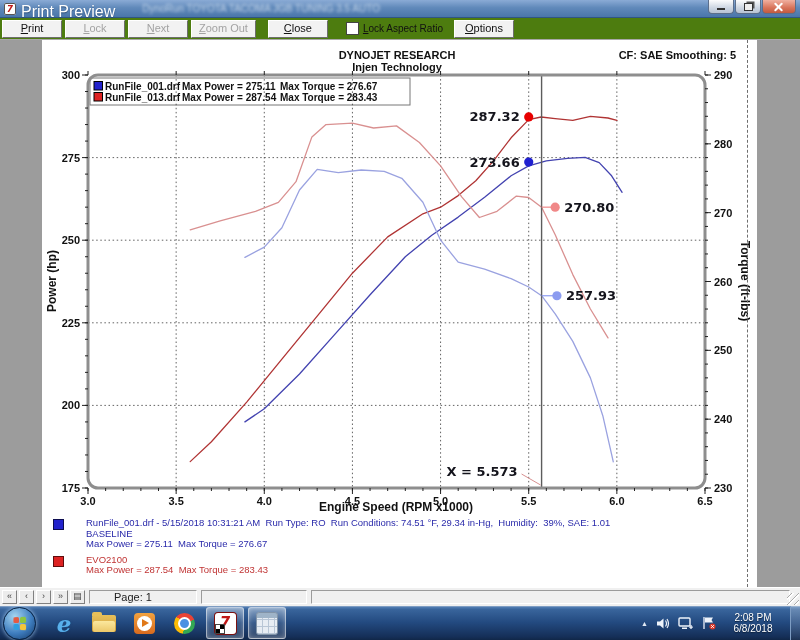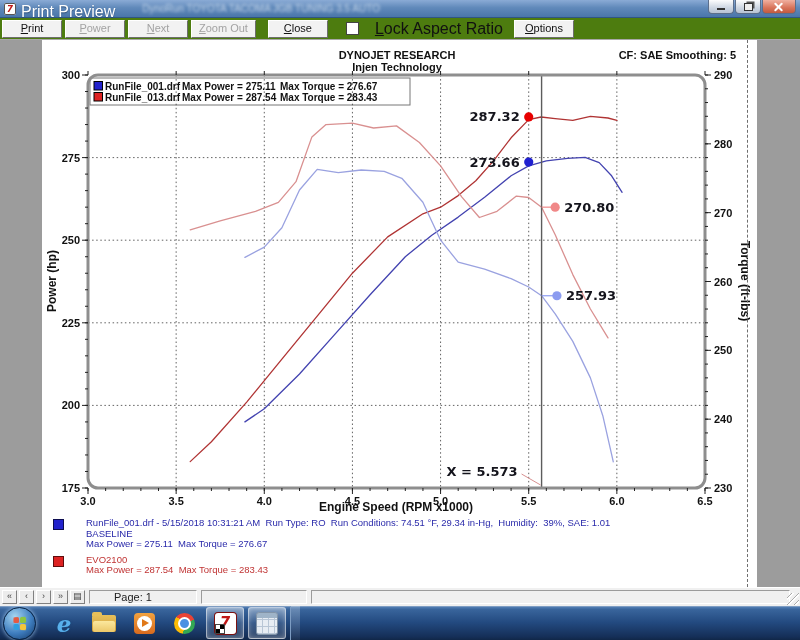--- a/index.html
+++ b/index.html
@@ -31,21 +31,21 @@
 
   
   .toolbar{height:21px;flex:0 0 21px;background:#4d7c0f;border-bottom:1px solid #a8a8a8;
     display:flex;align-items:center;padding:0 2px;gap:3px;}
   .tbtn{height:16px;min-width:44px;padding:0 7px;font-size:11px;line-height:15px;text-align:center;
     background:#f2f2f2;border:1px solid;border-color:#ffffff #6d6d6d #6d6d6d #ffffff;color:#111;}
   .tbtn::first-letter{text-decoration:underline;}
   .tbtn.disabled{color:#a3a3a3;}
   .gap8{width:6px;} .gap12{width:10px;}
   .cb{width:11px;height:11px;background:#fff;border:1px solid #444;display:inline-block;}
-  .cb-label{font-size:16px;margin-left:16px;color:#111;}
+  .cb-label{font-size:10px;margin-left:4px;color:#111;}
   .cb-label::first-letter{text-decoration:underline;}
   .cb-wrap{display:flex;align-items:center;margin:0 8px 0 2px;}
 
   
   .preview{flex:1 1 auto;position:relative;background:#9c9c9c;overflow:hidden;}
   .page{position:absolute;left:42px;top:0;bottom:0;width:715px;background:#fff;}
   .page-margin-line{position:absolute;left:705px;top:0;bottom:0;border-left:1px dashed #6f6f6f;}
   .page svg{position:absolute;left:0;top:0;}
 
   
@@ -141,21 +141,21 @@
     <span class="ghost">DynoRun TOYOTA TACOMA JGB TUNING 3.5 AUTO</span>
     <div class="winbtns">
       <div class="winbtn wb-min"></div>
       <div class="winbtn wb-max"></div>
       <div class="winbtn wb-close"></div>
     </div>
   </div>
 
   <div class="toolbar">
     <div class="tbtn">Print</div>
-    <div class="tbtn disabled">Power</div>
+    <div class="tbtn disabled">Lock</div>
     <div class="tbtn disabled">Next</div>
     <div class="tbtn disabled">Zoom Out</div>
     <div class="gap8"></div>
     <div class="tbtn">Close</div>
     <div class="gap12"></div>
     <div class="cb-wrap">
       <span class="cb"></span>
       <span class="cb-label">Lock Aspect Ratio</span>
     </div>
     <div class="tbtn">Options</div>
@@ -426,15 +426,37 @@
     <div class="task-icon task-active">
       <div class="app7">
         <span>7</span>
         <div class="checker"></div>
       </div>
     </div>
     <div class="task-icon task-active">
       <div class="calc"></div>
     </div>
 
+    <div class="tray">
+      <span class="tray-arrow">▲</span>
+      <svg width="14" height="13" viewBox="0 0 14 13">
+        <path d="M1 4.5 H4 L7.5 1.5 V11.5 L4 8.5 H1 Z" fill="#eef3fa"></path>
+        <path d="M9.5 3.5 Q11.5 6.5 9.5 9.5 M11 2 Q14 6.5 11 11" stroke="#eef3fa" stroke-width="1.2" fill="none"></path>
+      </svg>
+      <svg width="16" height="13" viewBox="0 0 16 13">
+        <rect x="1" y="1" width="11" height="8" rx="1" fill="none" stroke="#eef3fa" stroke-width="1.4"></rect>
+        <rect x="4" y="10.5" width="5" height="1.5" fill="#eef3fa"></rect>
+        <path d="M13 8 V12 M11.2 10.2 H14.8" stroke="#eef3fa" stroke-width="1.3"></path>
+      </svg>
+      <svg width="14" height="14" viewBox="0 0 14 14">
+        <path d="M2 1 V13" stroke="#eef3fa" stroke-width="1.3"></path>
+        <path d="M3 1.5 H11 L9.5 4 L11 6.5 H3 Z" fill="#eef3fa"></path>
+        <circle cx="10.5" cy="10.5" r="3" fill="#d8382a"></circle>
+        <path d="M9.2 9.2 L11.8 11.8 M11.8 9.2 L9.2 11.8" stroke="#fff" stroke-width="1"></path>
+      </svg>
+      <div class="clock">
+        <div>2:08 PM</div>
+        <div>6/8/2018</div>
+      </div>
+    </div>
     <div class="show-desktop"></div>
   </div>
 </div>
 
 </body></html>

